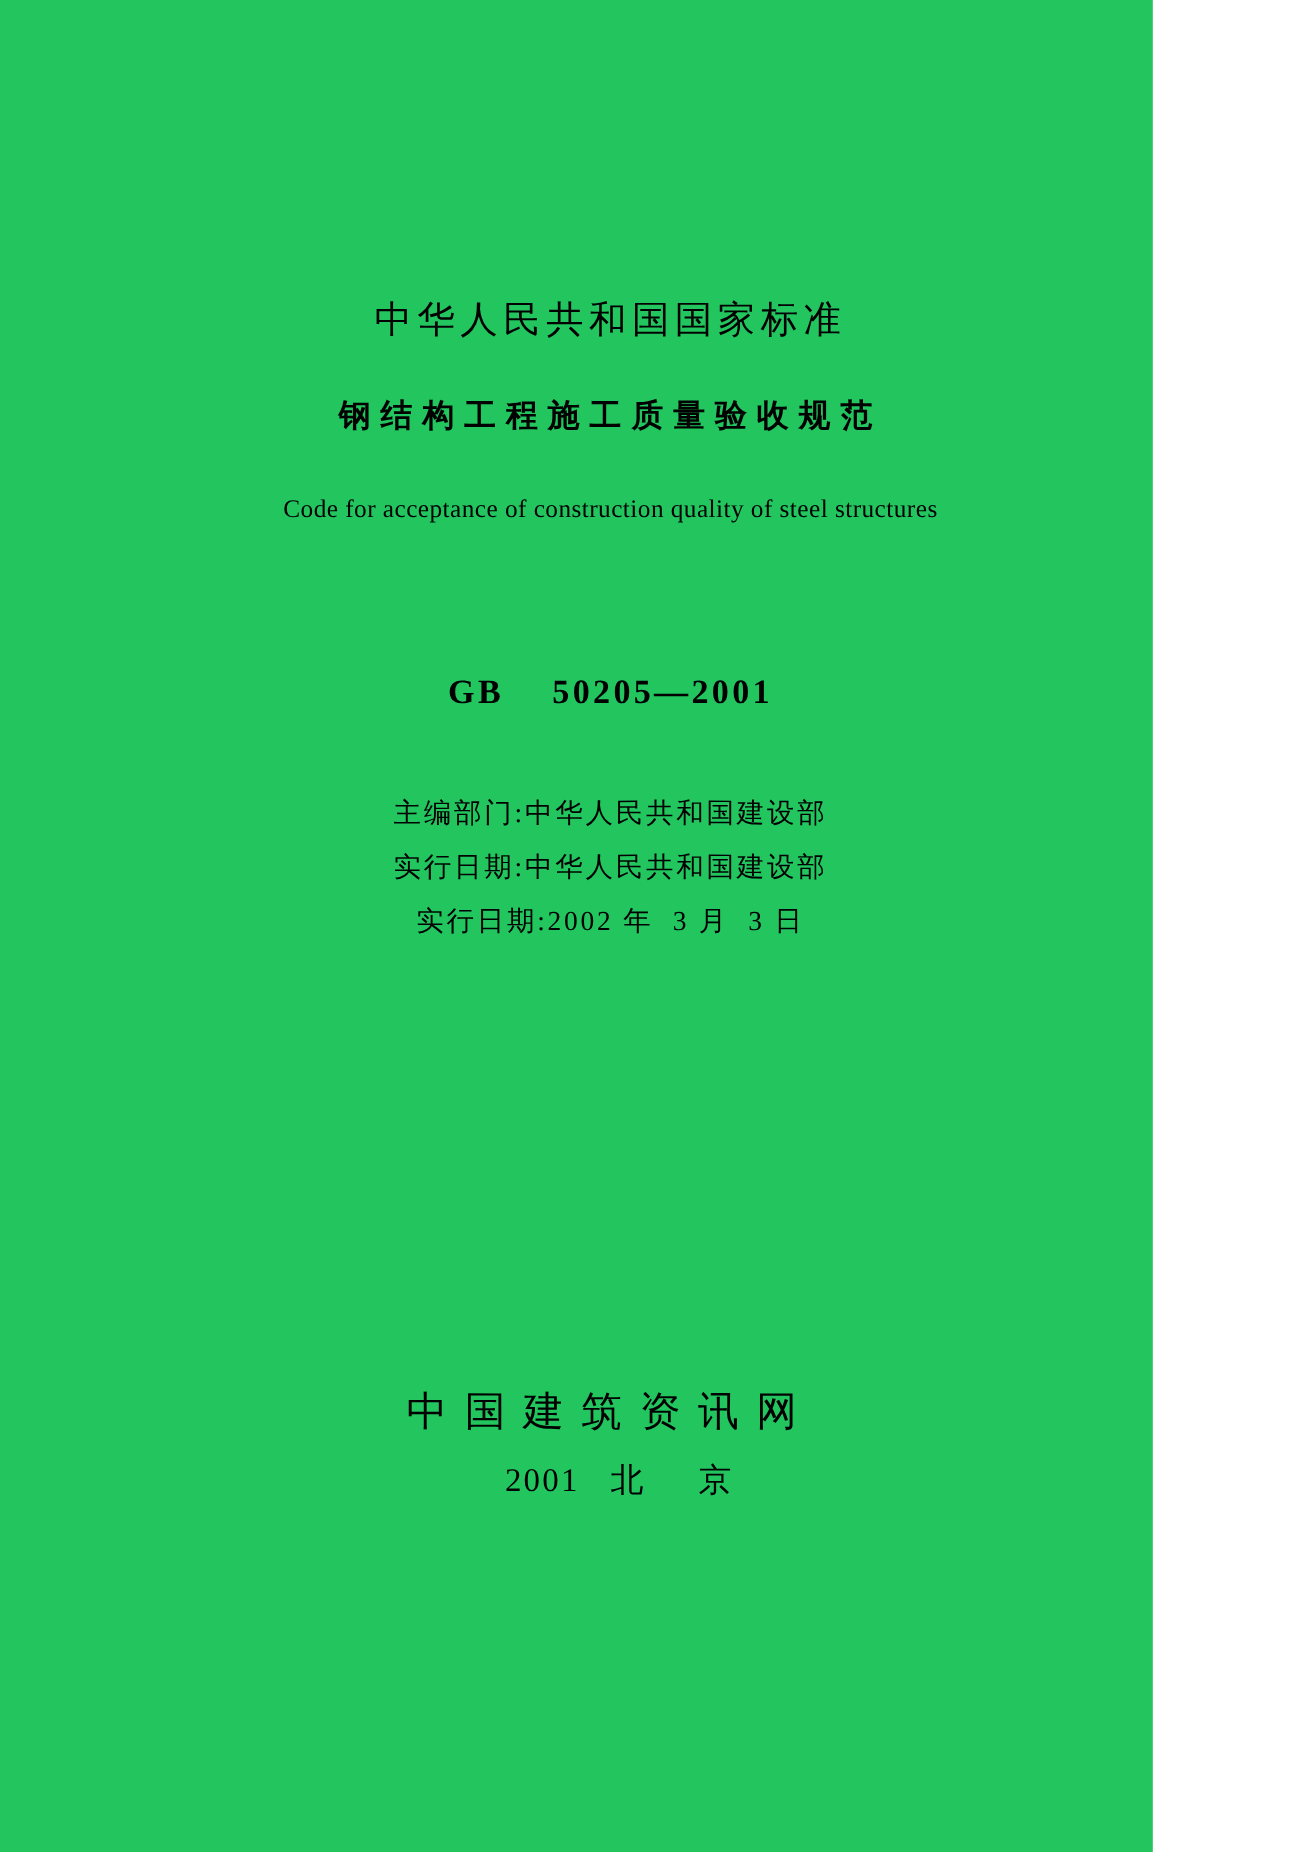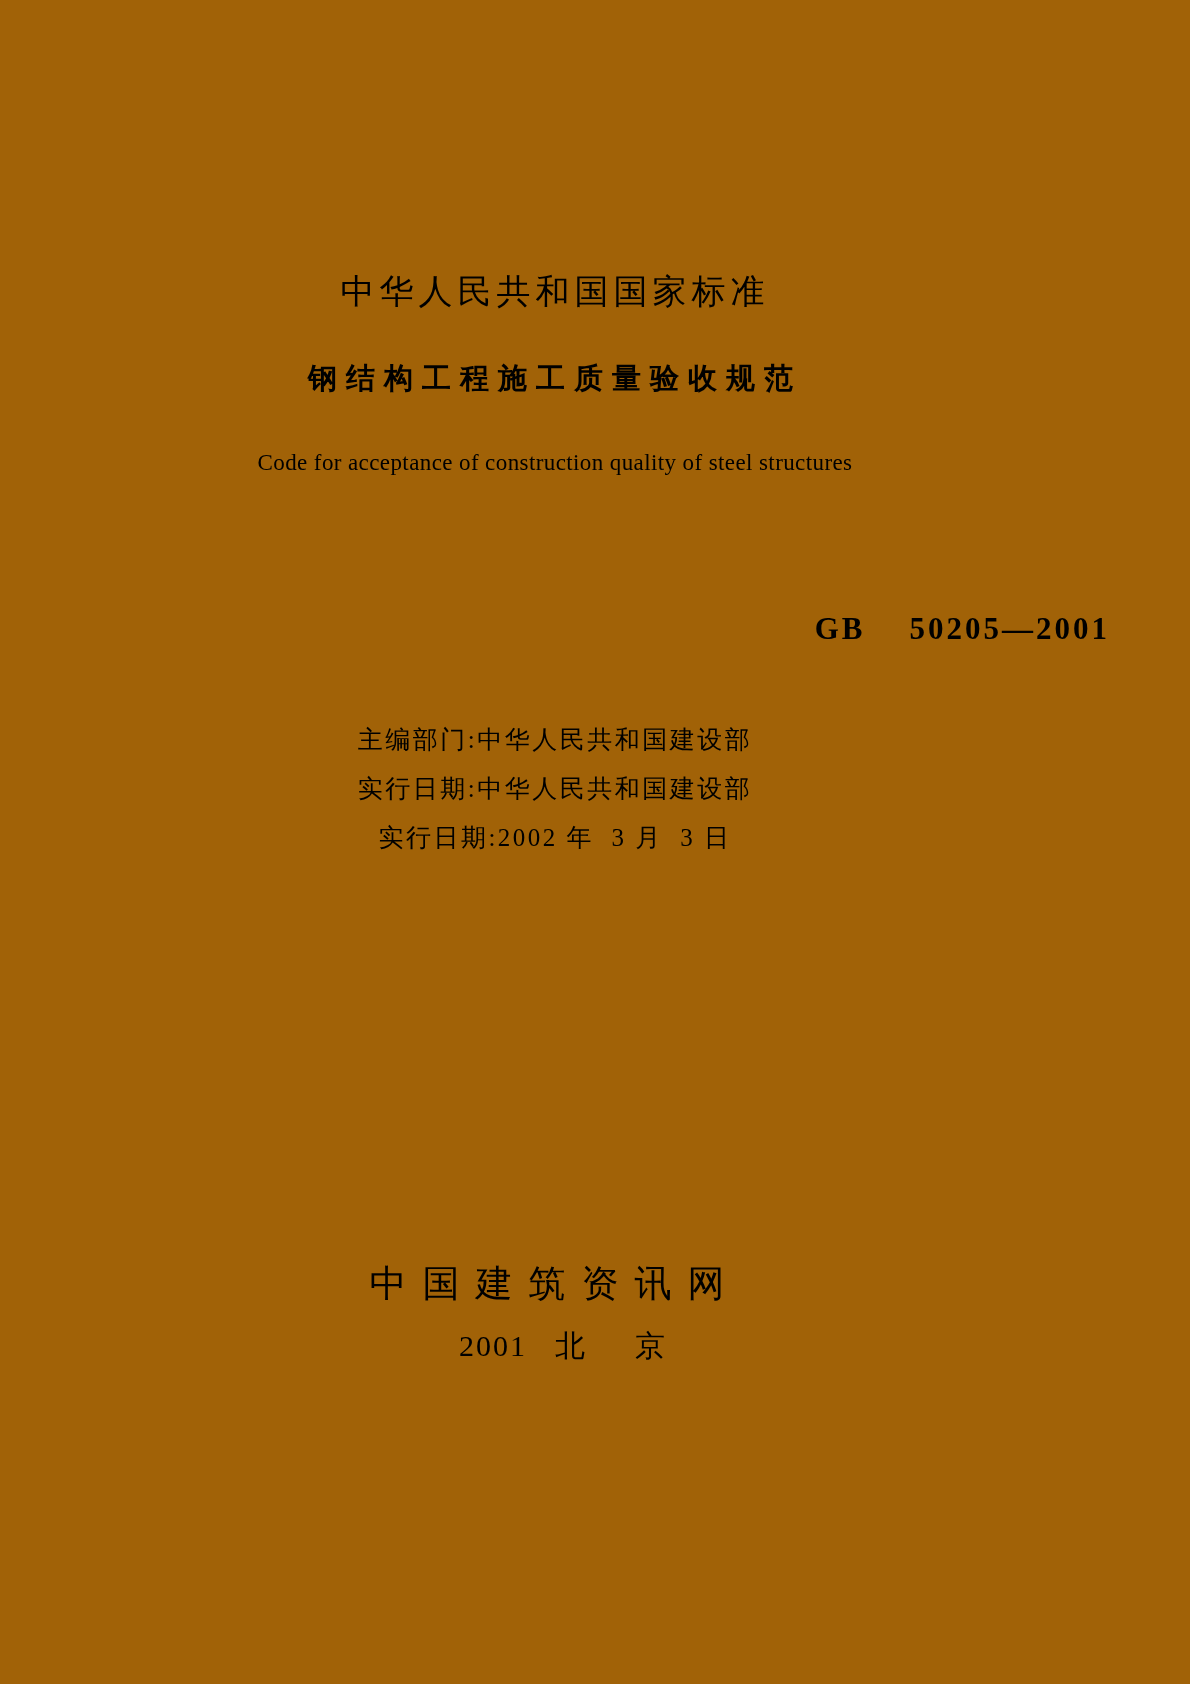--- a/index.html
+++ b/index.html
@@ -9,23 +9,23 @@
   }
   body {
     width: 1190px;
     height: 1684px;
     color: #000000;
     font-family: "Liberation Serif", "DejaVu Serif", serif;
     overflow: hidden;
   }
   .page {
     position: relative;
-    width: 1190px;
+    width: 1048px;
     height: 1684px;
-    background: #a16207;
+    background: #22c55e;
   }
   
   .content {
     width: 1110px;
     padding-top: 272px;
     text-align: center;
   }
   .std-header {
     font-size: 34px;
     letter-spacing: 5px;
@@ -46,21 +46,20 @@
     line-height: 33px;
     margin-top: 44px;
     font-family: Liberation Serif, serif;
   }
   .std-code {
     font-size: 31px;
     font-weight: bold;
     letter-spacing: 3px;
     line-height: 36px;
     margin-top: 132px;
-    text-align: right;
   }
   .std-code .code-num {
     margin-left: 44px;
   }
   .details {
     margin-top: 68px;
   }
   .details-inner {
     display: inline-block;
     text-align: center;

